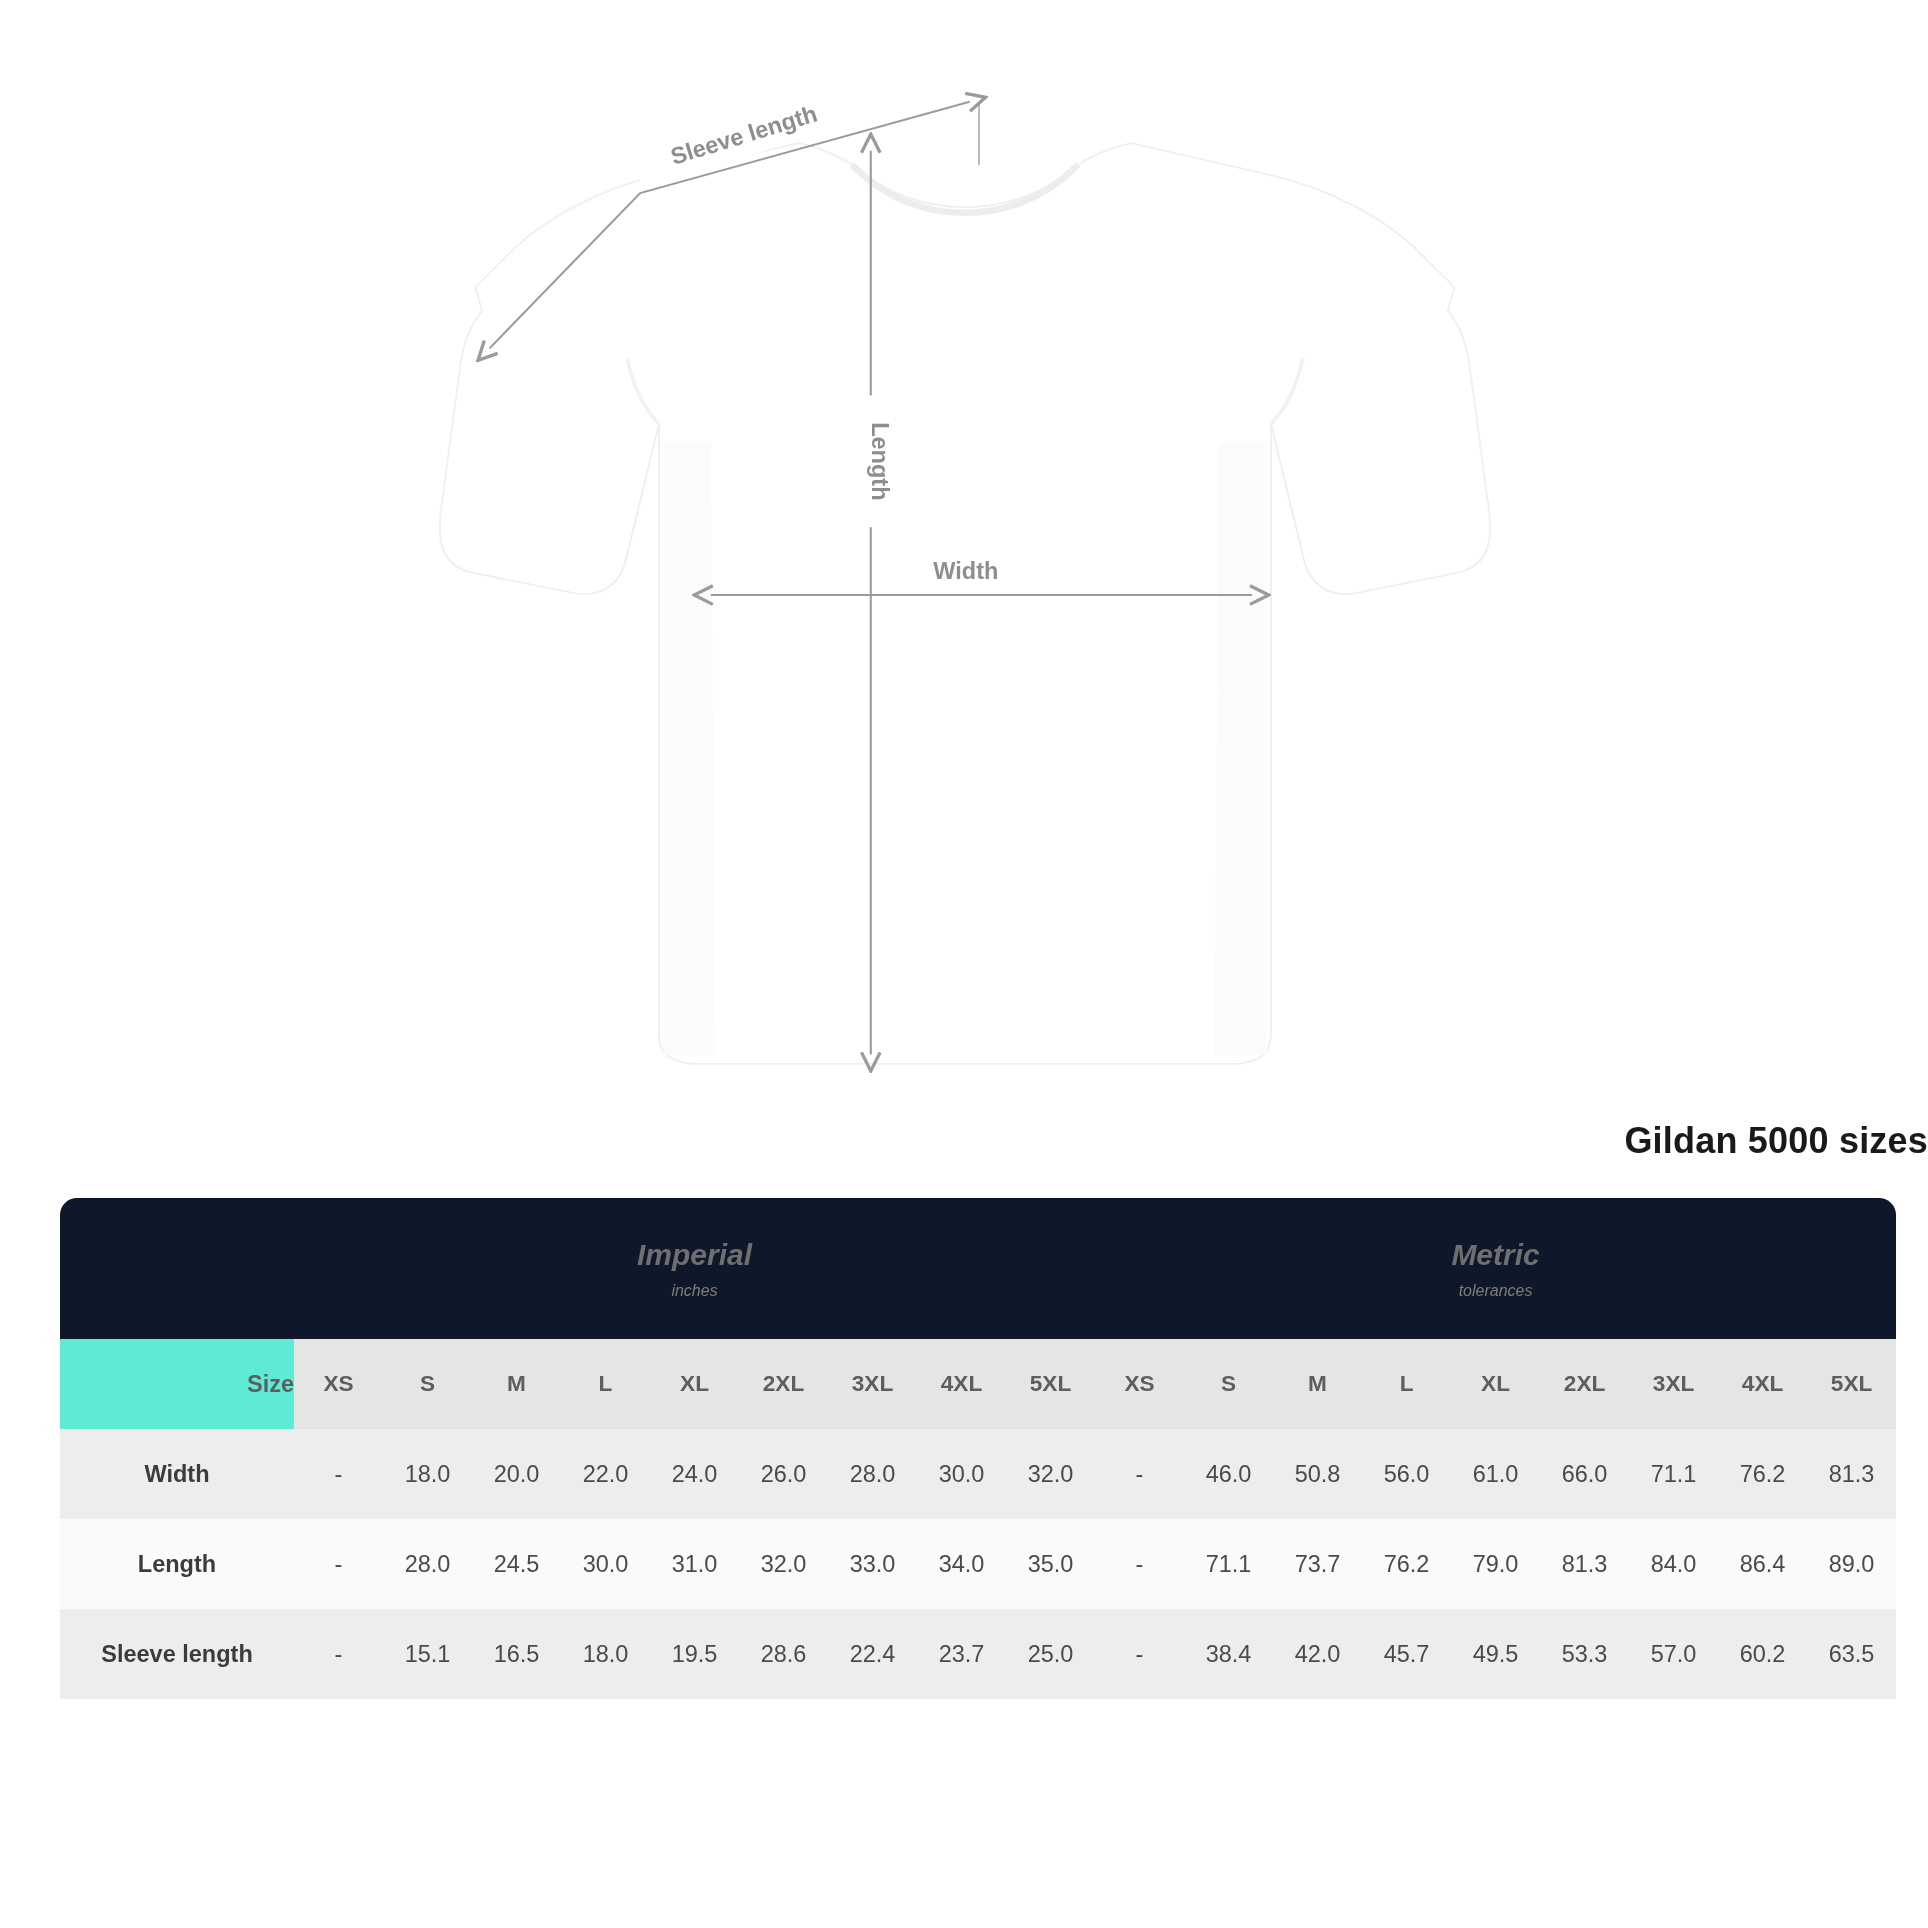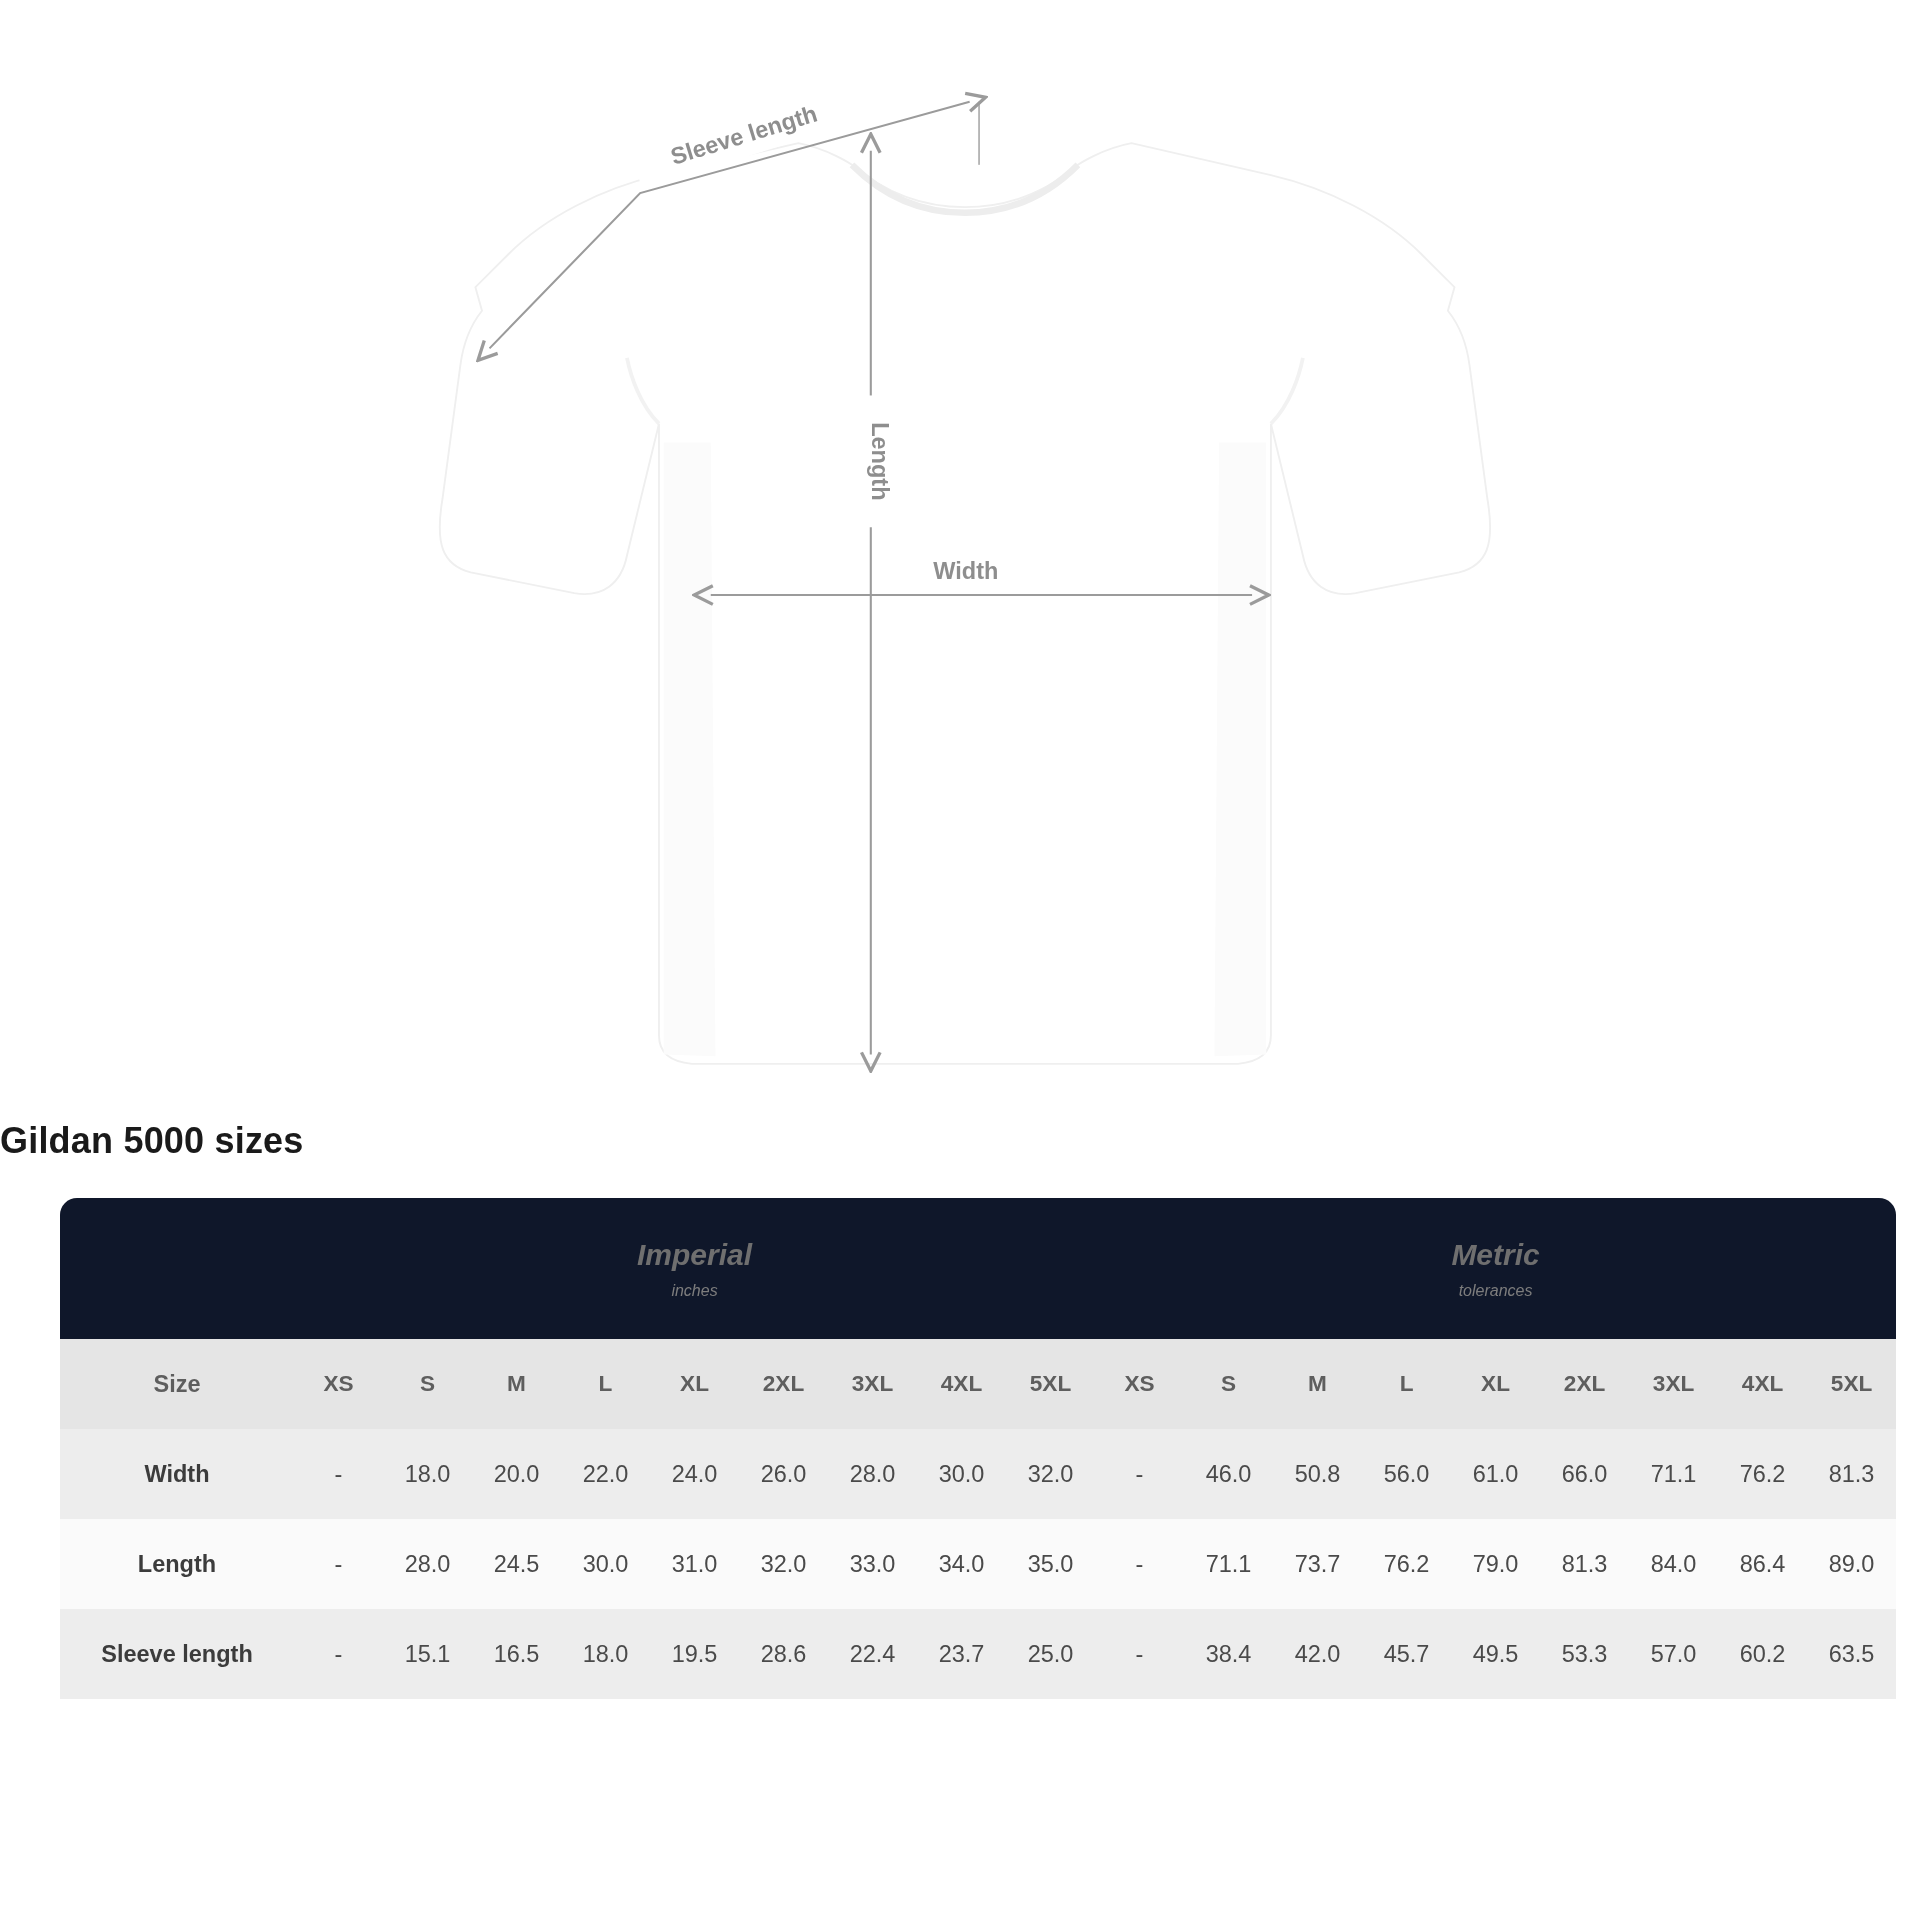--- a/index.html
+++ b/index.html
@@ -27,21 +27,21 @@
     height: 1111px;
   }
   .shirt-svg {
     position: absolute;
     left: 0;
     top: 0;
   }
 
   
   .title-block {
-    text-align: left;
+    text-align: right;
     margin-top: 9.4px;
   }
   .chart-title {
     font-size: 36px;
     font-weight: bold;
     color: #1a1a1a;
     letter-spacing: 0.2px;
   }
   .chart-note {
     font-size: 20px;
@@ -84,22 +84,23 @@
     margin-top: 9.4px;
   }
   .hdr-row td {
     height: 90px;
     background: #e5e5e5;
     font-size: 22.6px;
     font-weight: bold;
     color: #5e5e5e;
   }
   .hdr-row td.rowlabel {
-    background: #e5e5e5;
+    background: #5eead4;
     font-size: 23.5px;
+    text-align: right;
   }
   .body-row td {
     height: 90px;
     font-size: 23.5px;
     color: #4a4a4a;
   }
   .body-row.shaded td { background: #ededed; }
   .body-row.plain td  { background: #fafafa; }
   .body-row td.rowlabel {
     font-weight: bold;

